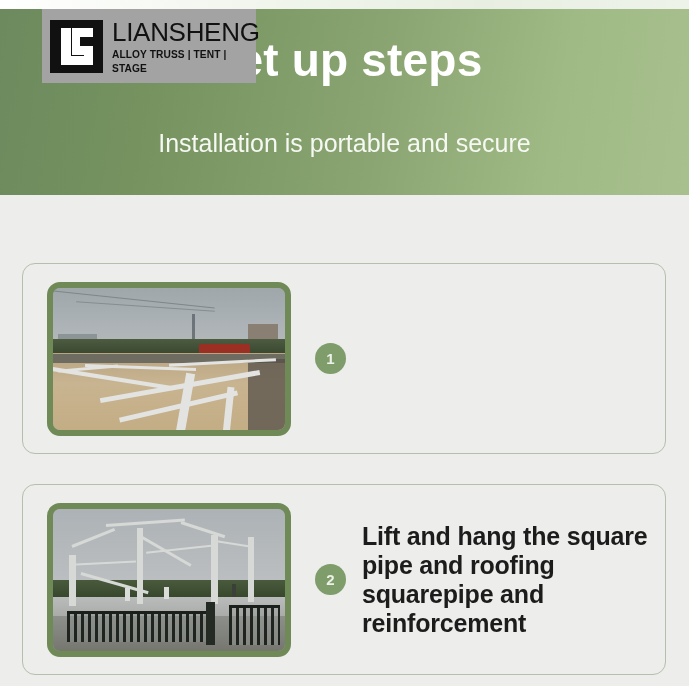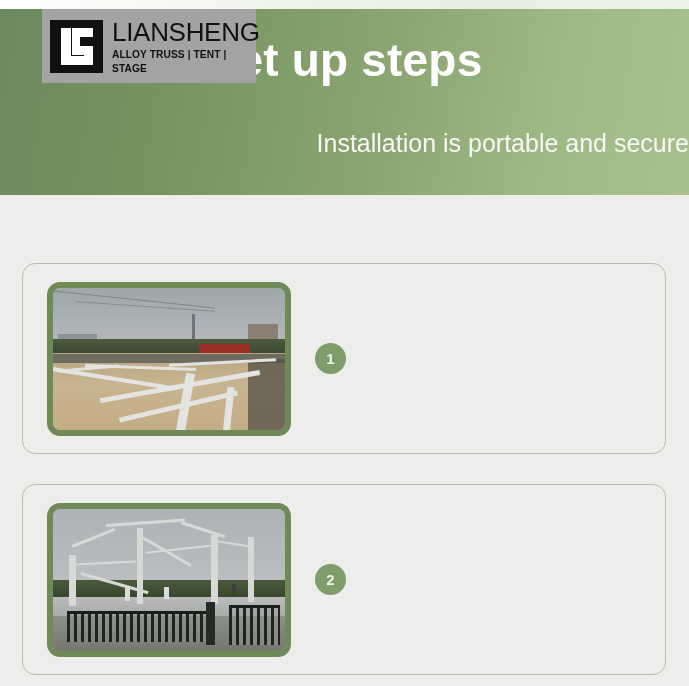--- a/index.html
+++ b/index.html
@@ -40,21 +40,21 @@
     font-size: 46px;
     font-weight: 600;
     letter-spacing: 0.2px;
     line-height: 58px;
     white-space: nowrap;
   }
   .header-subtitle {
     position: absolute;
     left: 0; top: 118px;
     width: 689px;
-    text-align: right;
+    text-align: center;
     color: #f6f8f3;
     font-size: 25px;
     font-weight: 400;
     line-height: 32px;
     white-space: nowrap;
   }
 
   
   .logo-plate {
     position: absolute;
@@ -387,16 +387,17 @@
         <div class="p2-worker p2-w1"></div>
         <div class="p2-worker p2-w2"></div>
         <div class="p2-worker p2-w3"></div>
         <div class="p2-rail"></div>
         <div class="p2-rail-r"></div>
         <div class="p2-post"></div>
       </div>
     </div>
     <div class="card-right">
       <div class="badge">2</div>
+      <div class="card-text">Lift and hang the square pipe and roofing squarepipe and reinforcement</div>
     </div>
   </div>
 
 </div>
 
 </body></html>

